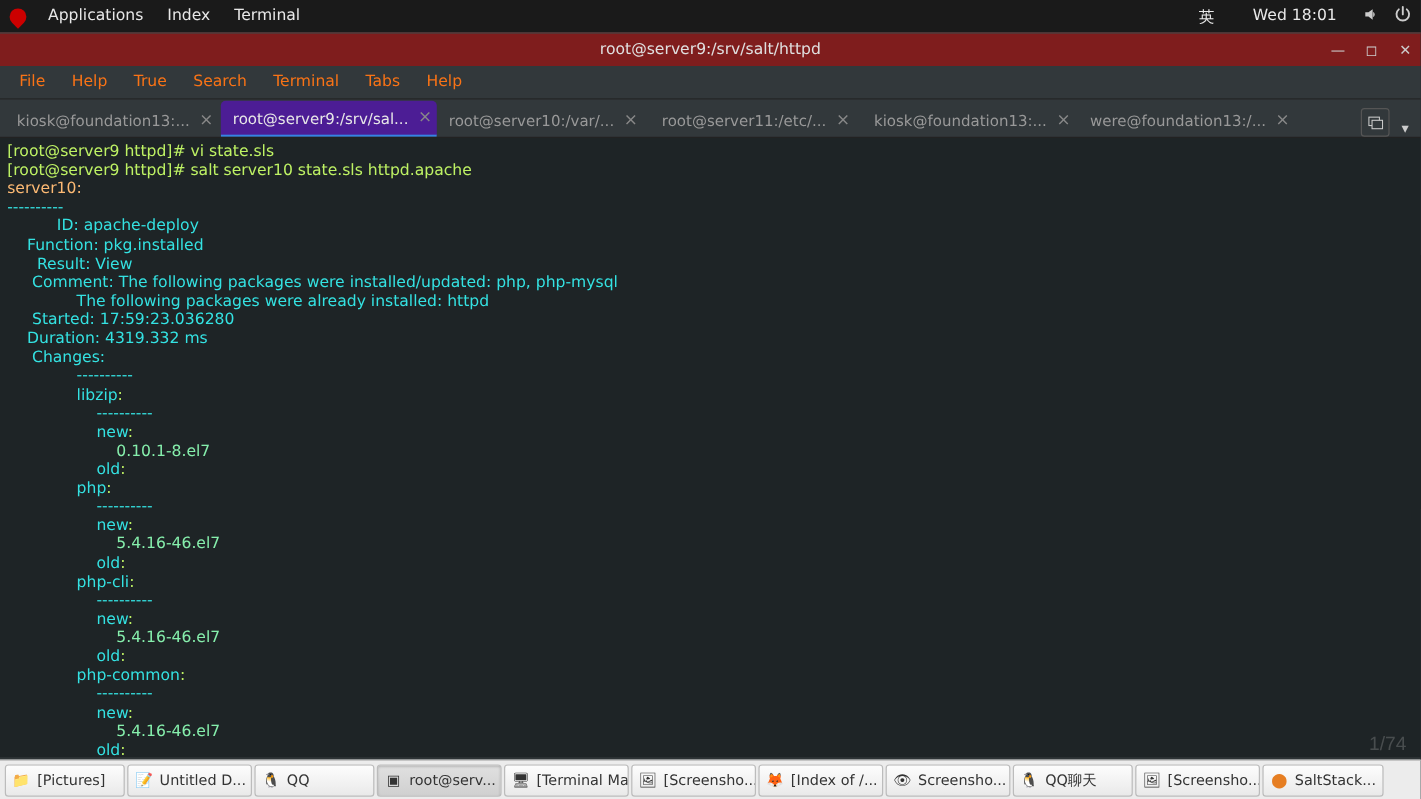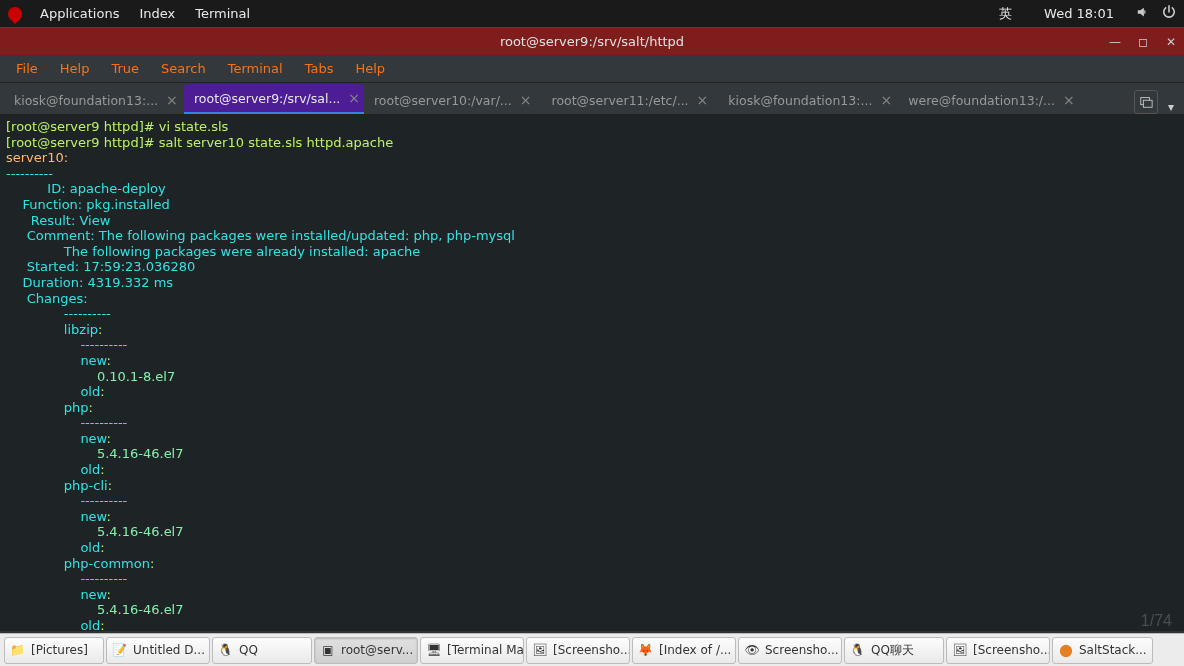--- a/index.html
+++ b/index.html
@@ -121,21 +121,21 @@
 </div>
 
 <div class="term"><span class="c-white">[root@server9 httpd]# </span><span class="c-white">vi state.sls</span>
 <span class="c-white">[root@server9 httpd]# </span><span class="c-white">salt server10 state.sls httpd.apache</span>
 <span class="c-teal">server10:</span>
 <span class="c-cyan">----------</span>
 <span class="c-cyan">          ID:</span><span class="c-cyan"> apache-deploy</span>
 <span class="c-cyan">    Function:</span><span class="c-cyan"> pkg.installed</span>
 <span class="c-cyan">      Result:</span><span class="c-cyan"> View</span>
 <span class="c-cyan">     Comment:</span><span class="c-cyan"> The following packages were installed/updated: php, php-mysql</span>
-<span class="c-cyan">              The following packages were already installed: apache</span>
+<span class="c-cyan">              The following packages were already installed: httpd</span>
 <span class="c-cyan">     Started:</span><span class="c-cyan"> 17:59:23.036280</span>
 <span class="c-cyan">    Duration:</span><span class="c-cyan"> 4319.332 ms</span>
 <span class="c-cyan">     Changes:</span>
 <span class="c-cyan">              ----------</span>
 <span class="c-cyan">              libzip</span><span class="c-white">:</span>
 <span class="c-cyan">                  ----------</span>
 <span class="c-cyan">                  new</span><span class="c-white">:</span>
 <span class="c-green">                      0.10.1-8.el7</span>
 <span class="c-cyan">                  old</span><span class="c-white">:</span>
 <span class="c-cyan">              php</span><span class="c-white">:</span>

